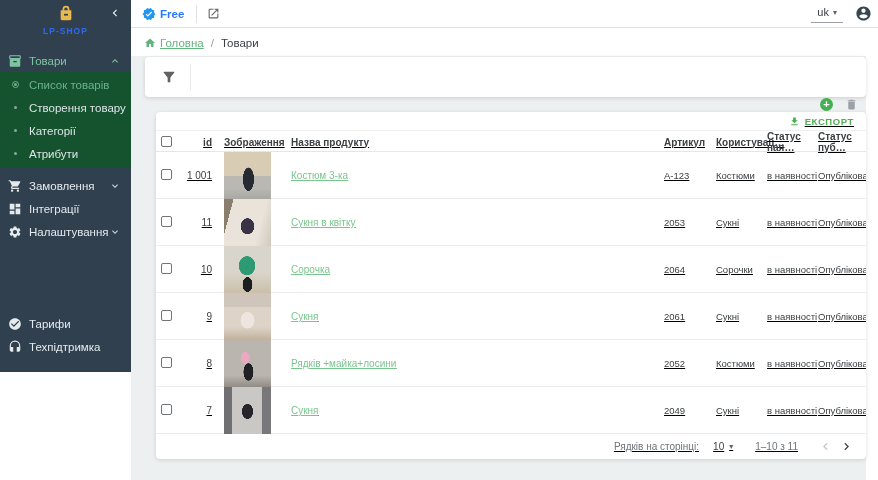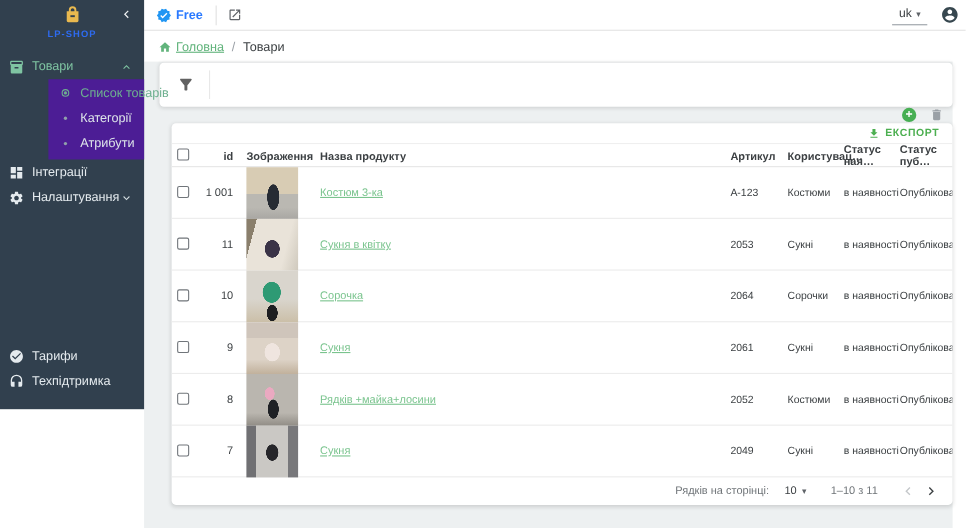--- a/index.html
+++ b/index.html
@@ -21,21 +21,21 @@
   .brand-name { margin-top:4px; font-size:8.5px; font-weight:bold; letter-spacing:1px; color:#2e6bf0; }
   .collapse-btn { position:absolute; right:9px; top:6px; width:14px; height:14px; color:#eceff1; cursor:pointer; }
   .nav { margin-top:13px; flex:1 1 auto; display:flex; flex-direction:column; }
   .nav-item {
     height:23px; display:flex; align-items:center; padding:0 10px 0 8px;
     font-size:11.5px; color:#e4eaee; cursor:pointer; white-space:nowrap;
   }
   .nav-item .ic { width:14px; height:14px; margin-right:7px; flex:none; }
   .nav-item .chev { margin-left:auto; width:12px; height:12px; color:#cfd8dc; }
   .nav-item.green, .nav-item.green .chev { color:#7fc4a2; }
-  .submenu { background:#4c1d95; padding:1px 0 3px;margin-left:44px; }
+  .submenu { background:#14532d; padding:1px 0 3px; }
   .sub-item {
     height:23px; display:flex; align-items:center; padding-left:8px;
     font-size:11.5px; color:#dde4e9; cursor:pointer; white-space:nowrap;
   }
   .sub-item .bullet-box { width:14px; margin-right:7px; display:flex; justify-content:center; flex:none; }
   .dot { width:3px; height:3px; border-radius:50%; background:#90a0ab; }
   .radio-bullet { width:7px; height:7px; border:1.5px solid #6db08f; border-radius:50%; display:flex; align-items:center; justify-content:center; }
   .radio-bullet::after { content:""; width:3px; height:3px; border-radius:50%; background:#6db08f; }
   .sub-item.active { color:#6db08f; }
   .gap-top { margin-top:6px; }
@@ -87,21 +87,21 @@
   .actions-row { position:absolute; top:42px; right:8px; height:13px; display:flex; align-items:center; gap:12px; }
   .add-btn {
     width:13px; height:13px; border-radius:50%; background:#47af53; color:#fff;
     font-size:11px; line-height:12px; text-align:center; font-weight:bold; cursor:pointer;
   }
   .trash-btn { width:13px; height:13px; color:#9aa0a6; cursor:pointer; }
 
   .table-card {
     position:absolute; left:25px; top:56px; width:710px; height:347px;
     background:#fff; border-radius:4px; box-shadow:0 1px 4px rgba(0,0,0,.14);
-    display:flex; flex-direction:column; overflow:hidden;
+    display:flex; flex-direction:column; overflow:hidden;text-decoration:underline;
   }
   .export-row {
     height:19px; flex:none; display:flex; justify-content:flex-end; align-items:center;
     gap:5px; padding-right:12px; border-bottom:1px solid #efefef;
     color:#4caf50; font-size:9.5px; font-weight:bold; letter-spacing:.6px; cursor:pointer;
   }
   .export-row .dlicon { width:11px; height:11px; }
 
   .trow {
     display:grid;
@@ -182,30 +182,45 @@
       <div class="sub-item active">
         <span class="bullet-box">
             <span class="radio-bullet"></span>
           </span>
         <span>Список товарів</span>
       </div>
       <div class="sub-item">
         <span class="bullet-box">
             <span class="dot"></span>
           </span>
+        <span>Створення товару</span>
+      </div>
+      <div class="sub-item">
+        <span class="bullet-box">
+            <span class="dot"></span>
+          </span>
         <span>Категорії</span>
       </div>
       <div class="sub-item">
         <span class="bullet-box">
             <span class="dot"></span>
           </span>
         <span>Атрибути</span>
       </div>
     </div>
 
+    <div class="nav-item gap-top">
+      <svg class="ic" viewBox="0 0 24 24" fill="currentColor">
+        <path d="M7 18c-1.1 0-1.99.9-1.99 2S5.9 22 7 22s2-.9 2-2-.9-2-2-2zM1 2v2h2l3.6 7.59-1.35 2.45c-.16.28-.25.61-.25.96 0 1.1.9 2 2 2h12v-2H7.42c-.14 0-.25-.11-.25-.25l.03-.12.9-1.63h7.45c.75 0 1.41-.41 1.75-1.03l3.58-6.49A1 1 0 0 0 20 4H5.21l-.94-2H1zm16 16c-1.1 0-1.99.9-1.99 2s.89 2 1.99 2 2-.9 2-2-.9-2-2-2z"></path>
+      </svg>
+      <span>Замовлення</span>
+      <svg class="chev" viewBox="0 0 24 24" fill="currentColor">
+        <path d="M7.41 8.59 12 13.17l4.59-4.58L18 10l-6 6-6-6z"></path>
+      </svg>
+    </div>
 
     <div class="nav-item">
       <svg class="ic" viewBox="0 0 24 24" fill="currentColor">
         <path d="M3 13h8V3H3v10zm0 8h8v-6H3v6zm10 0h8V11h-8v10zm0-18v6h8V3h-8z"></path>
       </svg>
       <span>Інтеграції</span>
     </div>
 
     <div class="nav-item">
       <svg class="ic" viewBox="0 0 24 24" fill="currentColor">

